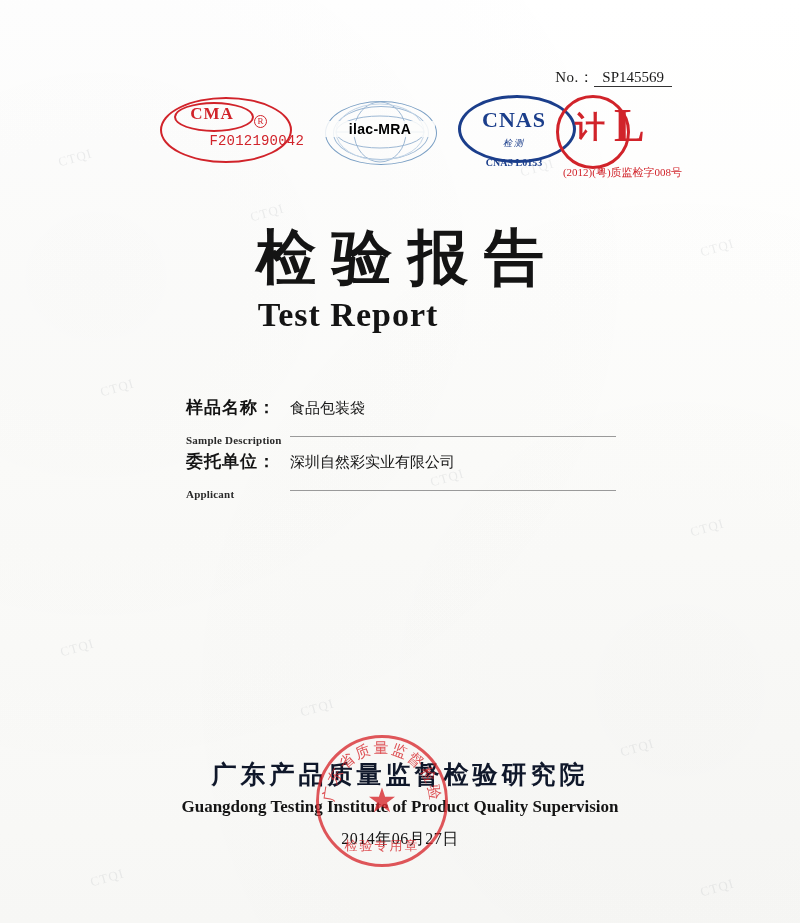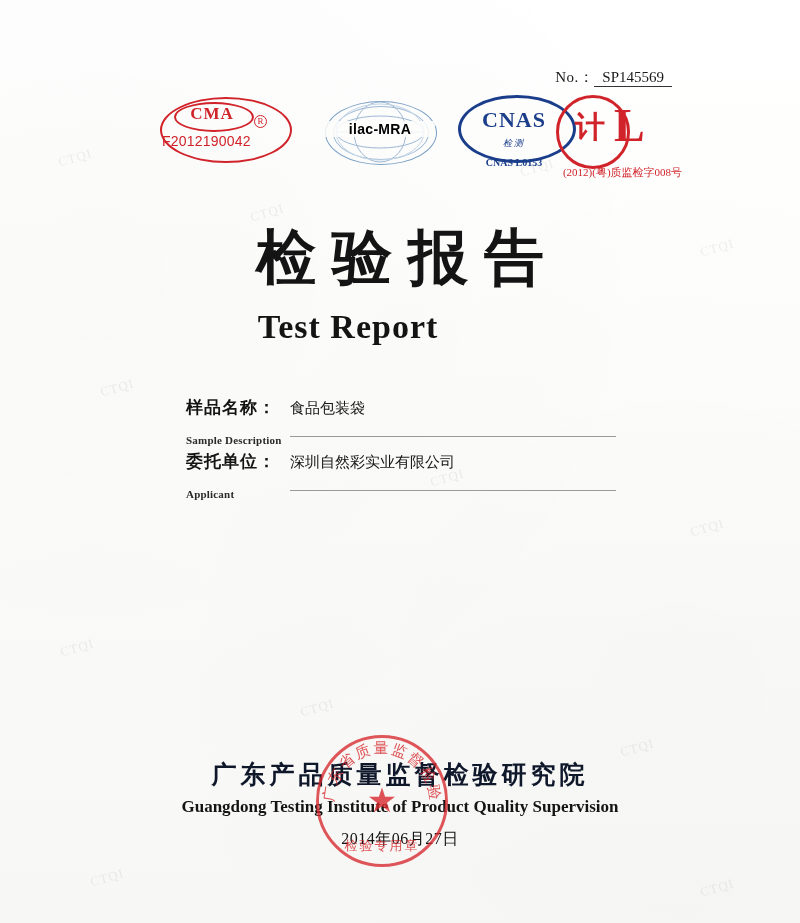--- a/index.html
+++ b/index.html
@@ -106,25 +106,25 @@
     font-size: 9px;
     color: #d1232a;
     border: 1px solid #d1232a;
     border-radius: 50%;
     width: 11px; height: 11px;
     line-height: 11px;
     text-align: center;
   }
   .logo-cma .cma-code {
     position: absolute;
-    left: 2px; top: 36px;
+    left: 12px; top: 36px;
     width: 132px;
-    text-align: left;
+    text-align: right;
     font-size: 14px;
-    font-family: Liberation Sans, sans-serif;
+    font-family: Liberation Mono, monospace;
     color: #d1232a;
     letter-spacing: 0.2px;
   }
 
   
   .logo-ilac {
     position: absolute;
     left: 175px; top: 6px;
     width: 110px; height: 62px;
   }
@@ -254,21 +254,21 @@
     text-align: center;
     font-family: "Liberation Serif", serif;
     font-weight: bold;
     font-size: 60px;
     letter-spacing: 16px;
     text-indent: 16px;
     color: #141414;
   }
   .title-en {
     position: absolute;
-    left: 0; top: 308px;
+    left: 0; top: 296px;
     width: 696px;
     text-align: center;
     font-family: "Liberation Serif", serif;
     font-weight: bold;
     font-size: 34px;
     letter-spacing: 1px;
     color: #141414;
   }
 
   

